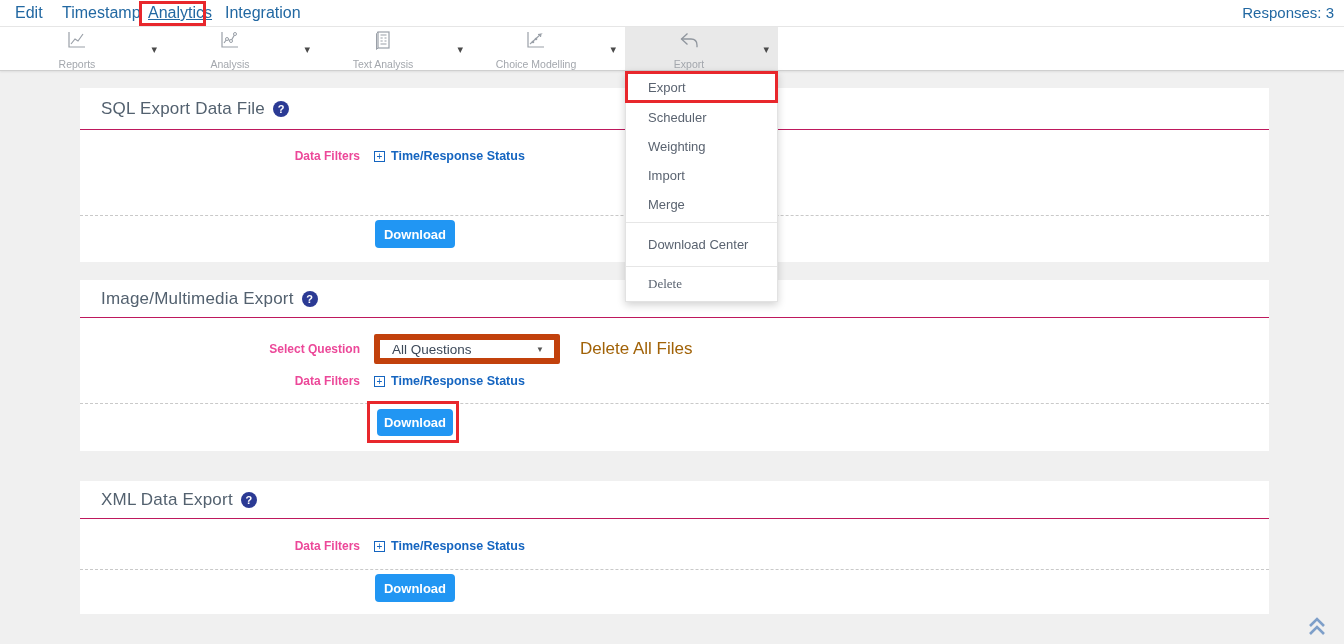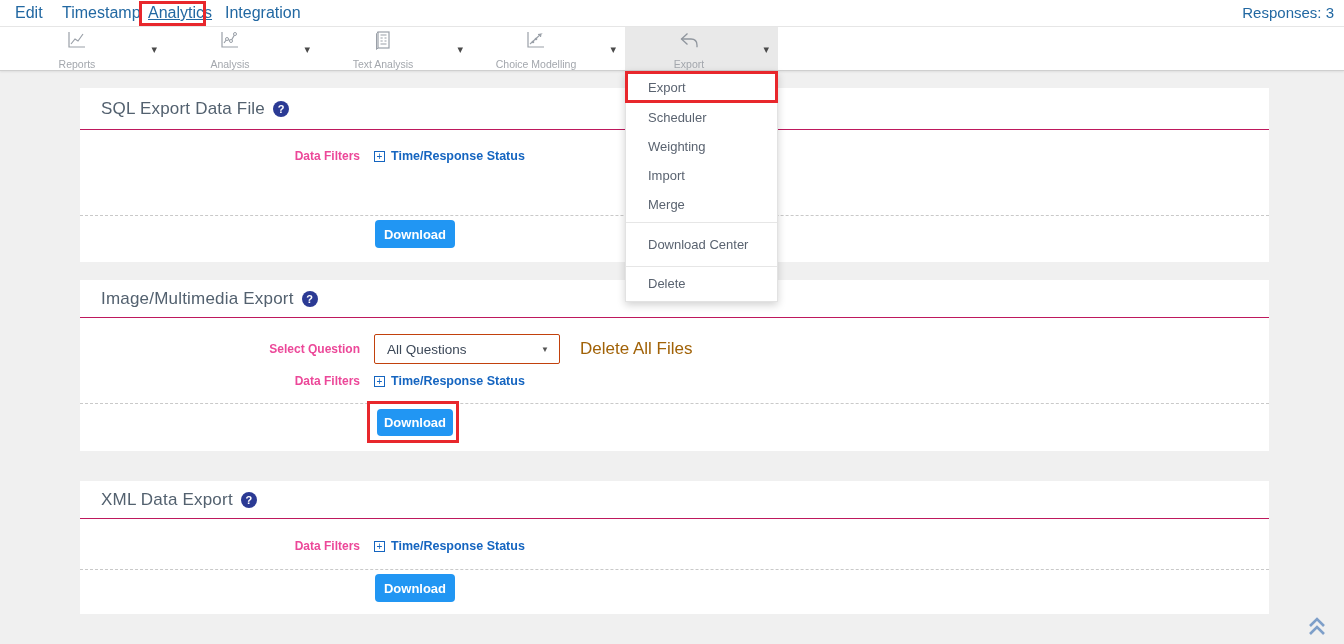--- a/index.html
+++ b/index.html
@@ -26,21 +26,21 @@
   .tool-main { position:absolute; left:0; top:0; width:128px; height:43px; display:flex; flex-direction:column; align-items:center; justify-content:space-between; padding-top:3px; }
   .tool-icon { height:20px; display:flex; align-items:center; }
   .tool-label { font-size:10.5px; color:#a3a7ad; margin-top:3px; white-space:nowrap; }
   .tool-caret { position:absolute; right:9px; top:50%; transform:translateY(-50%); font-size:11px; color:#4a4a4a; }
 
   
   .menu { position:absolute; left:625px; top:71px; width:153px; background:#fff; border:1px solid #e2e2e2; border-top:none; box-shadow:0 3px 8px rgba(0,0,0,0.18); z-index:20; padding-bottom:1px; }
   .menu-item { display:flex; align-items:center; padding-left:22px; font-size:13px; color:#5a6370; cursor:pointer; height:29px; }
   .menu-item.mi-first { height:32px; }
   .menu-item.mi-tall { height:43px;text-align:right; }
-  .menu-item.mi-last { height:33px; }
+  .menu-item.mi-last { height:33px;font-family:Liberation Serif, serif; }
   .menu-divider { height:1px; background:#e6e6e6; margin-top:3px; }
 
   
   .card { position:absolute; left:80px; width:1189px; background:#fff; }
   #card1 { top:88px; height:174px; }
   #card2 { top:280px; height:171px; }
   #card3 { top:481px; height:133px; }
   .card-head { display:flex; align-items:center; padding-left:21px; border-bottom:1px solid #be185d; }
   #card1 .card-head { height:42px; }
   #card2 .card-head, #card3 .card-head { height:38px; }
@@ -50,21 +50,21 @@
   .row { position:absolute; left:0; width:100%; height:20px; }
   .row-select { height:30px; }
   .flabel { position:absolute; left:0; width:280px; text-align:right; font-size:12px; font-weight:bold; color:#ec4899; top:50%; transform:translateY(-50%); white-space:nowrap; }
   .control { position:absolute; left:294px; top:50%; transform:translateY(-50%); }
   .filter-link { display:inline-flex; align-items:center; gap:6px; color:#1565c0; font-size:12.5px; font-weight:bold; cursor:pointer; white-space:nowrap; }
   .plus-box { width:11px; height:11px; border:1px solid #1565c0; font-size:10px; line-height:9px; text-align:center; display:inline-block; font-weight:normal; flex:0 0 auto; }
 
   .toggle { position:absolute; left:295px; top:50%; transform:translateY(-50%); width:30px; height:13px; background:#c9cdd1; border-radius:7px; cursor:pointer; }
   .toggle-knob { position:absolute; left:-1px; top:-2px; width:17px; height:17px; background:#fdfdfd; border:1px solid #d5d5d5; border-radius:50%; box-shadow:0 1px 2px rgba(0,0,0,0.15); }
 
-  .select-box { position:absolute; left:294px; top:0; width:186px; height:30px; border:1px solid #c2410c; border-radius:2px; background:#fff; display:flex; align-items:center; padding-left:12px; font-size:13.5px; color:#3c4858; cursor:pointer; }
+  .select-box { position:absolute; left:294px; top:0; width:186px; height:30px; border:6px solid #c2410c; border-radius:2px; background:#fff; display:flex; align-items:center; padding-left:12px; font-size:13.5px; color:#3c4858; cursor:pointer; }
   .select-caret { position:absolute; right:10px; top:50%; transform:translateY(-50%); font-size:8px; color:#555; }
   .delete-link { position:absolute; left:500px; top:50%; transform:translateY(-50%); color:#a16207; font-size:17px; cursor:pointer; white-space:nowrap; }
 
   .dashed { position:absolute; left:0; width:100%; border-top:1px dashed #c9c9c9; height:0; }
   .dl-btn { position:absolute; left:295px; width:80px; height:28px; background:#2196f3; color:#fff; border:none; border-radius:4px; font-size:13px; font-weight:bold; font-family:inherit; cursor:pointer; }
 
   
   .annotation { position:absolute; border:3px solid #e8272c; z-index:30; pointer-events:none; }
   #ann-analytics { left:139px; top:1px; width:67px; height:25px; }
   #ann-export-item { left:625px; top:71px; width:153px; height:32px; }

